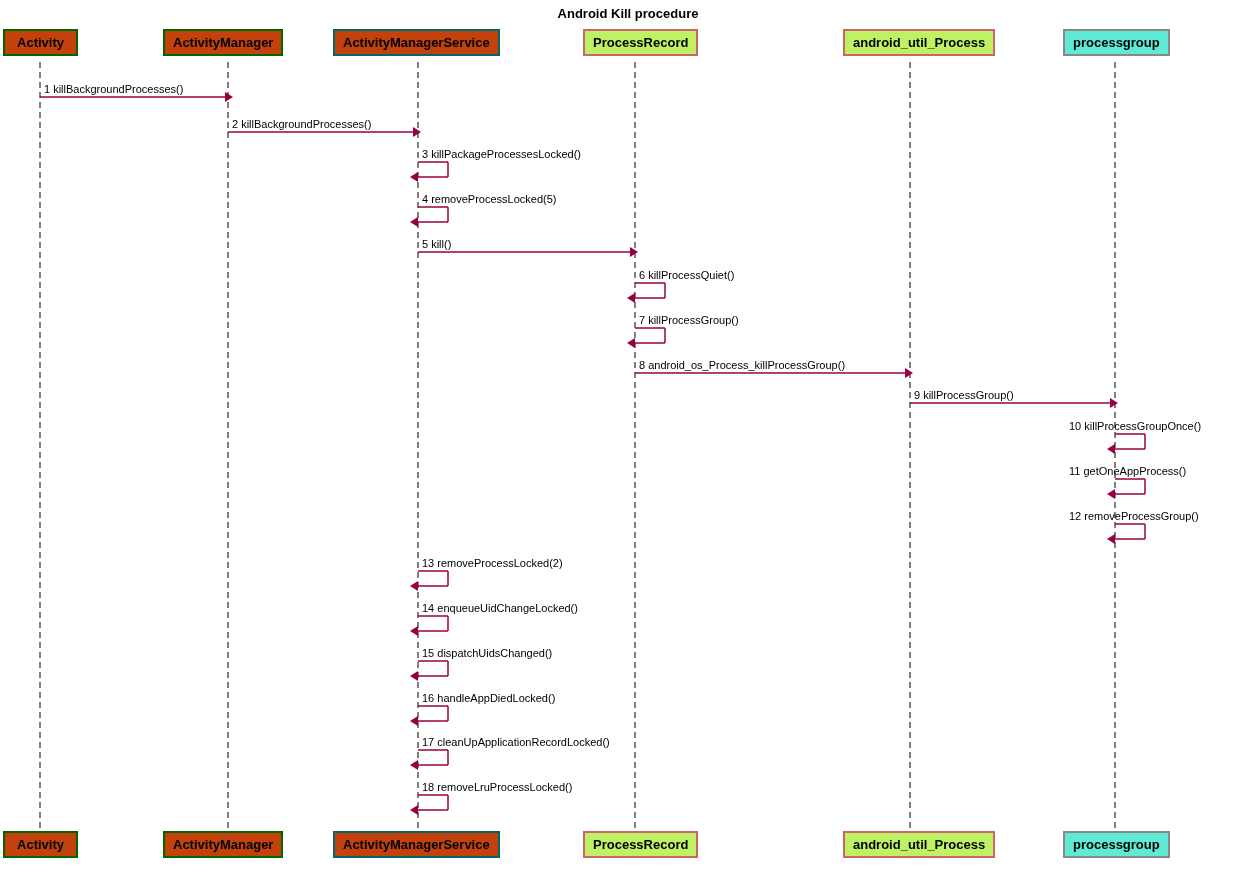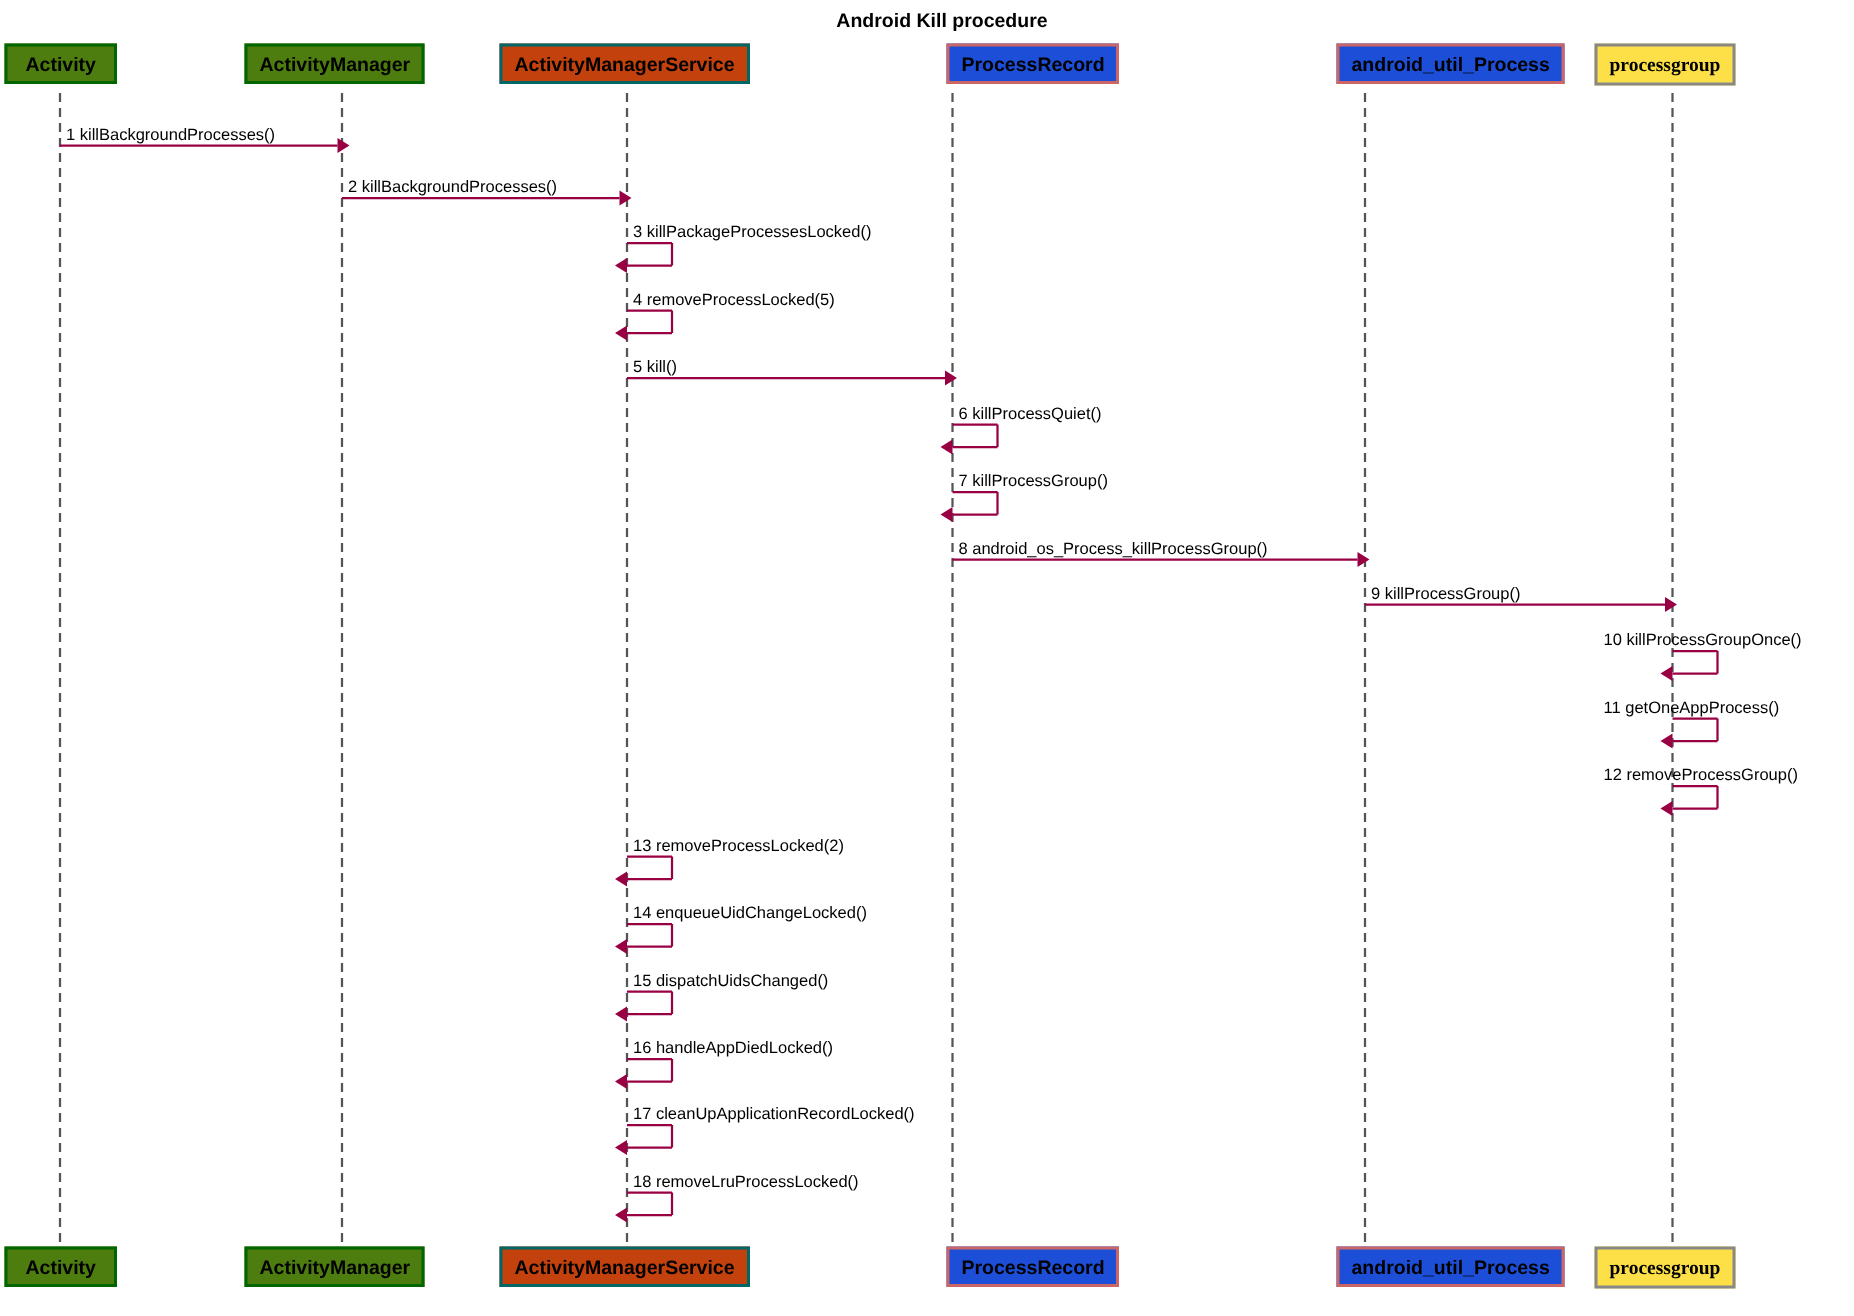--- a/index.html
+++ b/index.html
@@ -28,40 +28,38 @@
     .actor {
       position: absolute;
       border: 2px solid;
       padding: 4px 8px;
       font-size: 13px;
       font-weight: bold;
       text-align: center;
       white-space: nowrap;
     }
     .actor-green {
-      background: #4d7c0f;
+      background: #c2410c;
       border-color: #006600;
       color: #000;
     }
     .actor-cyan {
       background: #c2410c;
       border-color: #006666;
       color: #000;
     }
     .actor-pink {
-      background: #1d4ed8;
+      background: #bef264;
       border-color: #cc6666;
       color: #000;
-      margin-left: 48px;
     }
     .actor-gray {
-      background: #fde047;
+      background: #5eead4;
       border-color: #888;
       color: #000;
-      font-family: Liberation Serif, serif;
     }
   </style>
 </head>
 <body>
 
 <div id="diagram">
   <div class="title">Android Kill procedure</div>
 
   <div class="actor actor-green" style="left:3px; top:29px; min-width:75px;">Activity</div>
 

